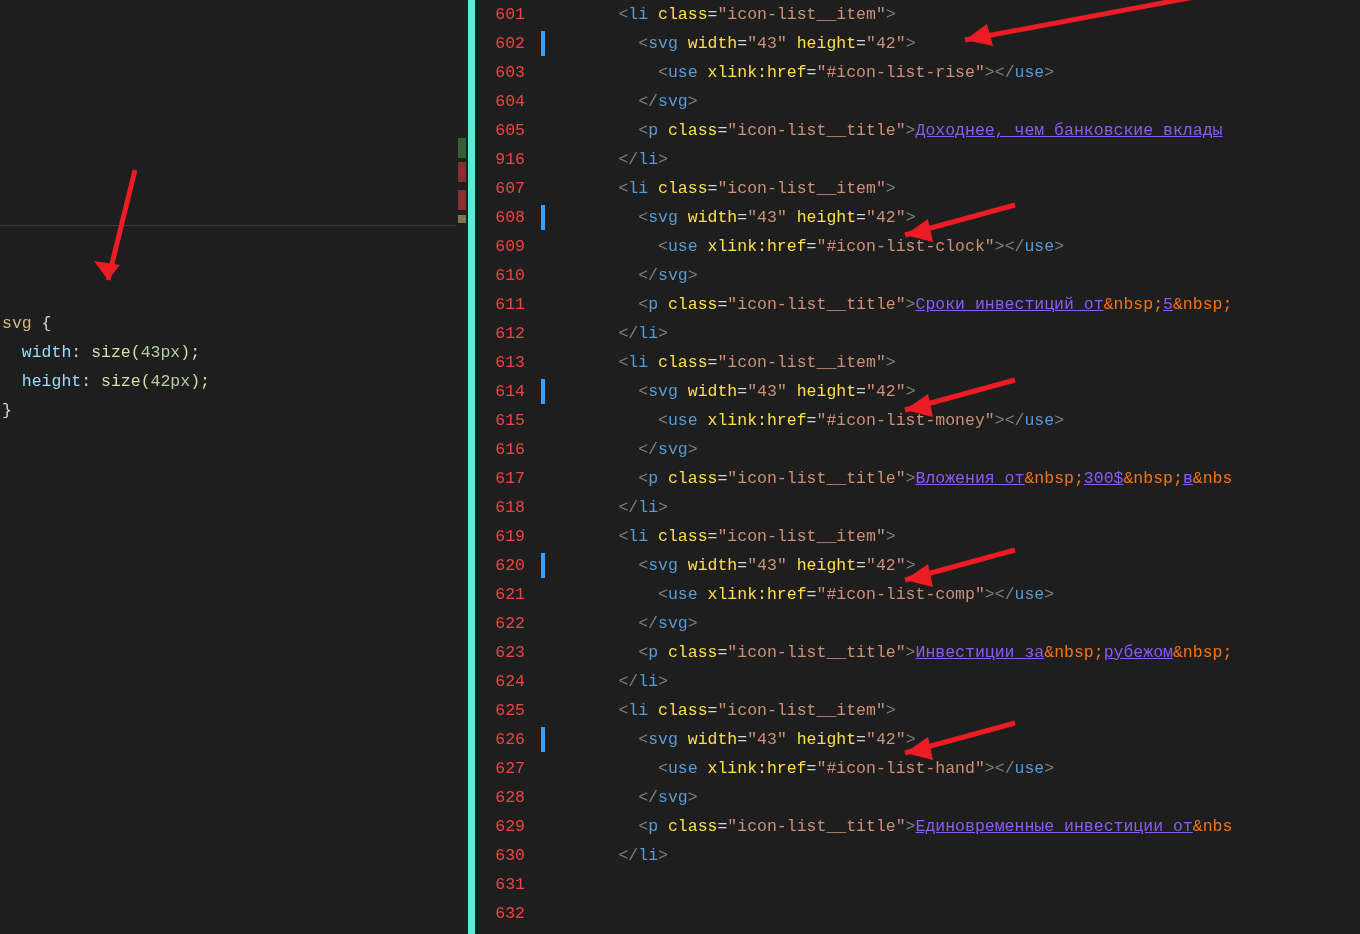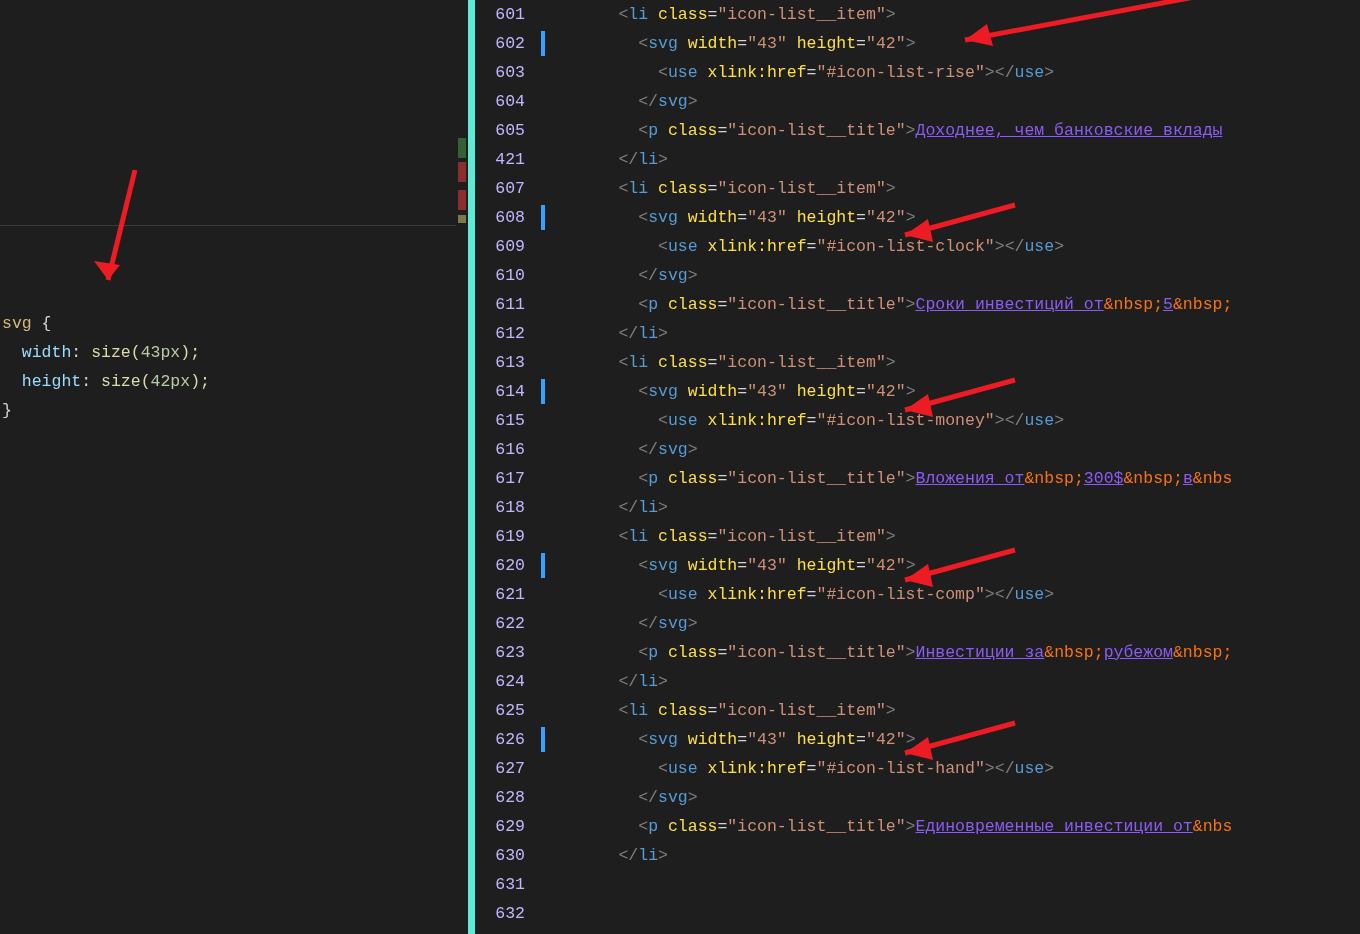--- a/index.html
+++ b/index.html
@@ -17,21 +17,21 @@
 .pane-left {
   width: 475px;
   position: relative;
   border-right: 7px solid #5eead4;
 }
 .pane-right { flex: 1; position: relative; display: flex; }
 .gutter {
   width: 66px;
   padding-right: 16px;
   text-align: right;
-  color: #c4b5fd;
+  color: #ef4444;
   font-size: 16.5px;
   user-select: none;
   line-height: 29px;
   background: #1e1e1e;
 }
 .glyph-margin {
   width: 6px;
   position: relative;
   line-height: 29px;
 }
@@ -127,21 +127,21 @@
     </div>
   </div>
 
   <div class="pane-right">
     <div class="gutter" id="gutter">
         <div>601</div>
         <div>602</div>
         <div>603</div>
         <div>604</div>
         <div>605</div>
-        <div>421</div>
+        <div>916</div>
         <div>607</div>
         <div>608</div>
         <div>609</div>
         <div>610</div>
         <div>611</div>
         <div>612</div>
         <div>613</div>
         <div>614</div>
         <div>615</div>
         <div>616</div>

